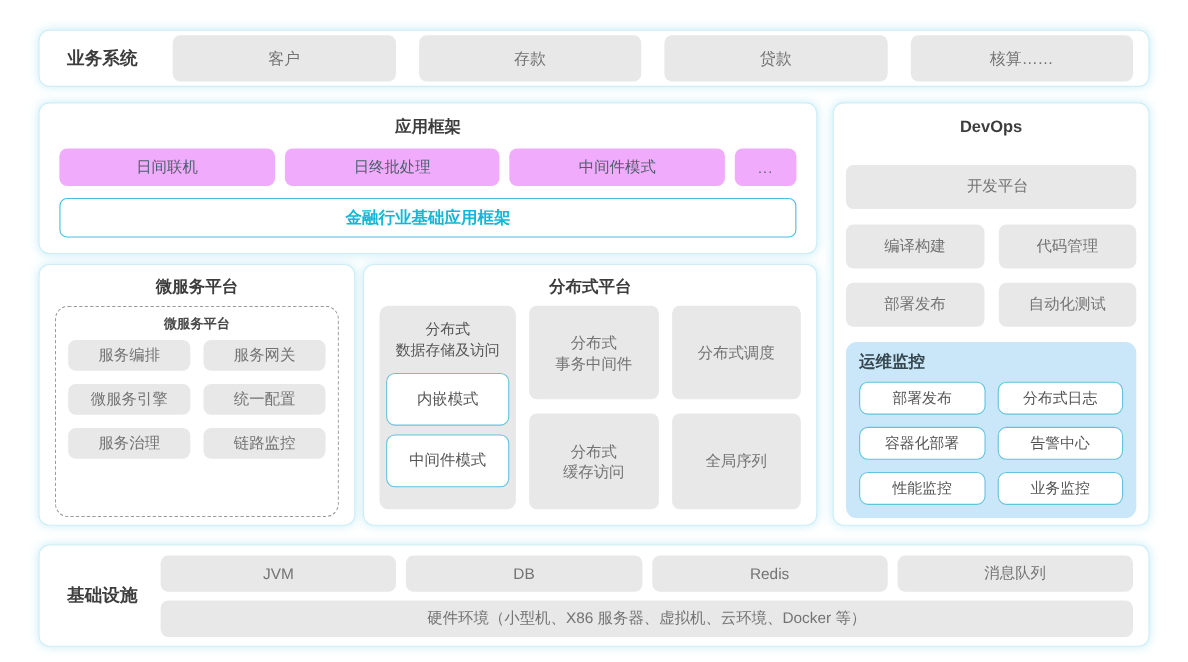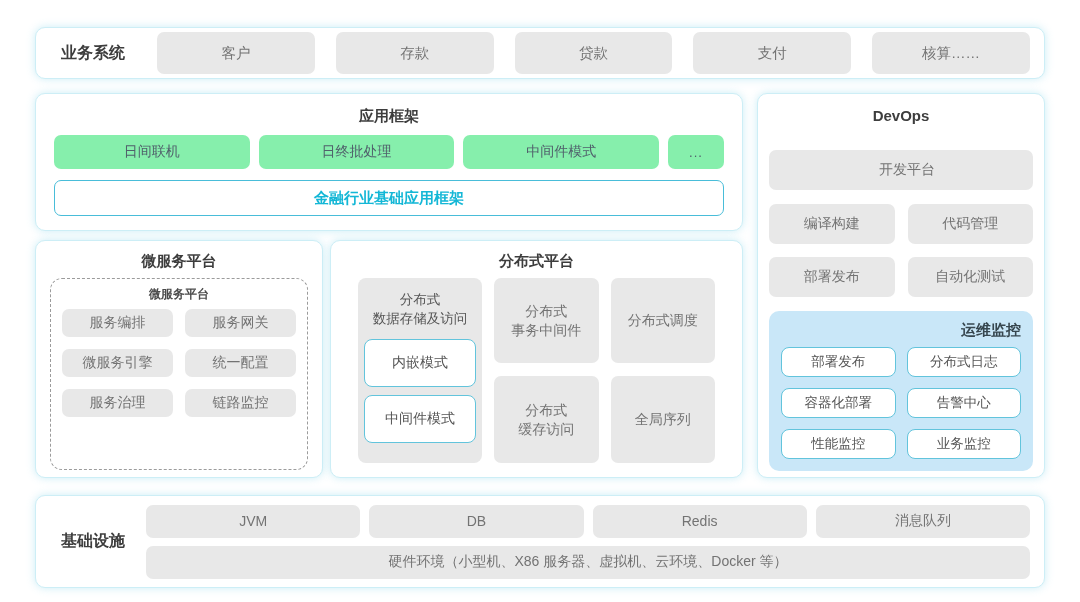--- a/index.html
+++ b/index.html
@@ -18,21 +18,21 @@
     line-height:28px;
   }
   .side-label{
     flex:0 0 86px;text-align:center;font-size:16px;font-weight:600;color:#3d3d3d;
   }
   .gray-box{
     background:#e8e8e8;border-radius:7px;display:flex;align-items:center;
     justify-content:center;color:#737373;font-size:14px;text-align:center;
   }
   .blue-box{
-    background:#86efac;border-radius:7px;display:flex;align-items:center;
+    background:#f0abfc;border-radius:7px;display:flex;align-items:center;
     justify-content:center;color:#50606b;font-size:14px;
   }
   .pill{
     background:#fff;border:1.5px solid #62c4dc;border-radius:8px;
     display:flex;align-items:center;justify-content:center;
     color:#555;font-size:13.5px;box-sizing:border-box;
   }
   .pre{white-space:pre-line;line-height:19px;}
 
   
@@ -49,36 +49,36 @@
     display:flex;align-items:center;justify-content:center;
     color:#14b7d6;font-weight:600;font-size:15px;box-sizing:border-box;
   }
 
   
   #devops{left:757px;top:93px;width:288px;height:385px;padding:8px 11px;}
   .dev-platform{height:40px;margin-top:20px;padding-left:12px;}
   .dev-grid{display:grid;grid-template-columns:1fr 1fr;gap:13px;margin-top:14px;}
   .dev-grid .gray-box{height:40px;}
   .ops-panel{margin-top:14px;background:#c9e7f8;border-radius:10px;padding:5px 12px 12px;}
-  .ops-title{text-align:right;font-size:15px;font-weight:600;color:#37474f;line-height:28px;}
+  .ops-title{text-align:left;font-size:15px;font-weight:600;color:#37474f;line-height:28px;}
   .ops-grid{display:grid;grid-template-columns:1fr 1fr;gap:11px;margin-top:3px;}
   .ops-grid .pill{height:30px;}
 
   
   #micro{left:35px;top:240px;width:288px;height:238px;padding:6px 14px;}
   .ms-dashed{
     margin-top:3px;border:1.5px dashed #9b9b9b;border-radius:12px;
     padding:3px 11px 10px;box-sizing:border-box;height:192px;
   }
   .ms-inner-title{text-align:center;font-size:12px;font-weight:600;color:#4a4a4a;line-height:24px;}
   .ms-grid{display:grid;grid-template-columns:1fr 1fr;gap:12px;margin-top:3px;}
   .ms-grid .gray-box{height:28px;}
 
   
-  #dist{left:330px;top:240px;width:413px;height:238px;padding:6px 27px;}
+  #dist{left:330px;top:240px;width:413px;height:238px;padding:6px 14px;}
   .dist-cols{display:flex;gap:12px;margin-top:3px;}
   .dist-col1{
     flex:0 0 124px;background:#e8e8e8;border-radius:8px;height:185px;
     box-sizing:border-box;padding:12px 6px 0;display:flex;flex-direction:column;
   }
   .dist-col1-title{text-align:center;font-size:13.5px;color:#555;}
   .dist-col1 .pill{height:48px;margin-top:11px;font-size:14px;}
   .dist-col1 .pill + .pill{margin-top:8px;}
   .dist-col{flex:1;display:flex;flex-direction:column;gap:13px;}
   .dist-col .cell-a{height:85px;}
@@ -92,21 +92,20 @@
   .infra-hw{height:33px;}
 </style>
 </head>
 <body>
 
 <div id="biz" class="section">
   <div class="side-label">业务系统</div>
   <div class="gray-box">客户</div>
   <div class="gray-box">存款</div>
   <div class="gray-box">贷款</div>
-  <div class="gray-box">支付</div>
   <div class="gray-box">核算……</div>
 </div>
 
 <div id="appfw" class="section">
   <div class="sec-title">应用框架</div>
   <div class="af-row">
     <div class="blue-box">日间联机</div>
     <div class="blue-box">日终批处理</div>
     <div class="blue-box">中间件模式</div>
     <div class="blue-box af-dots">...</div>

